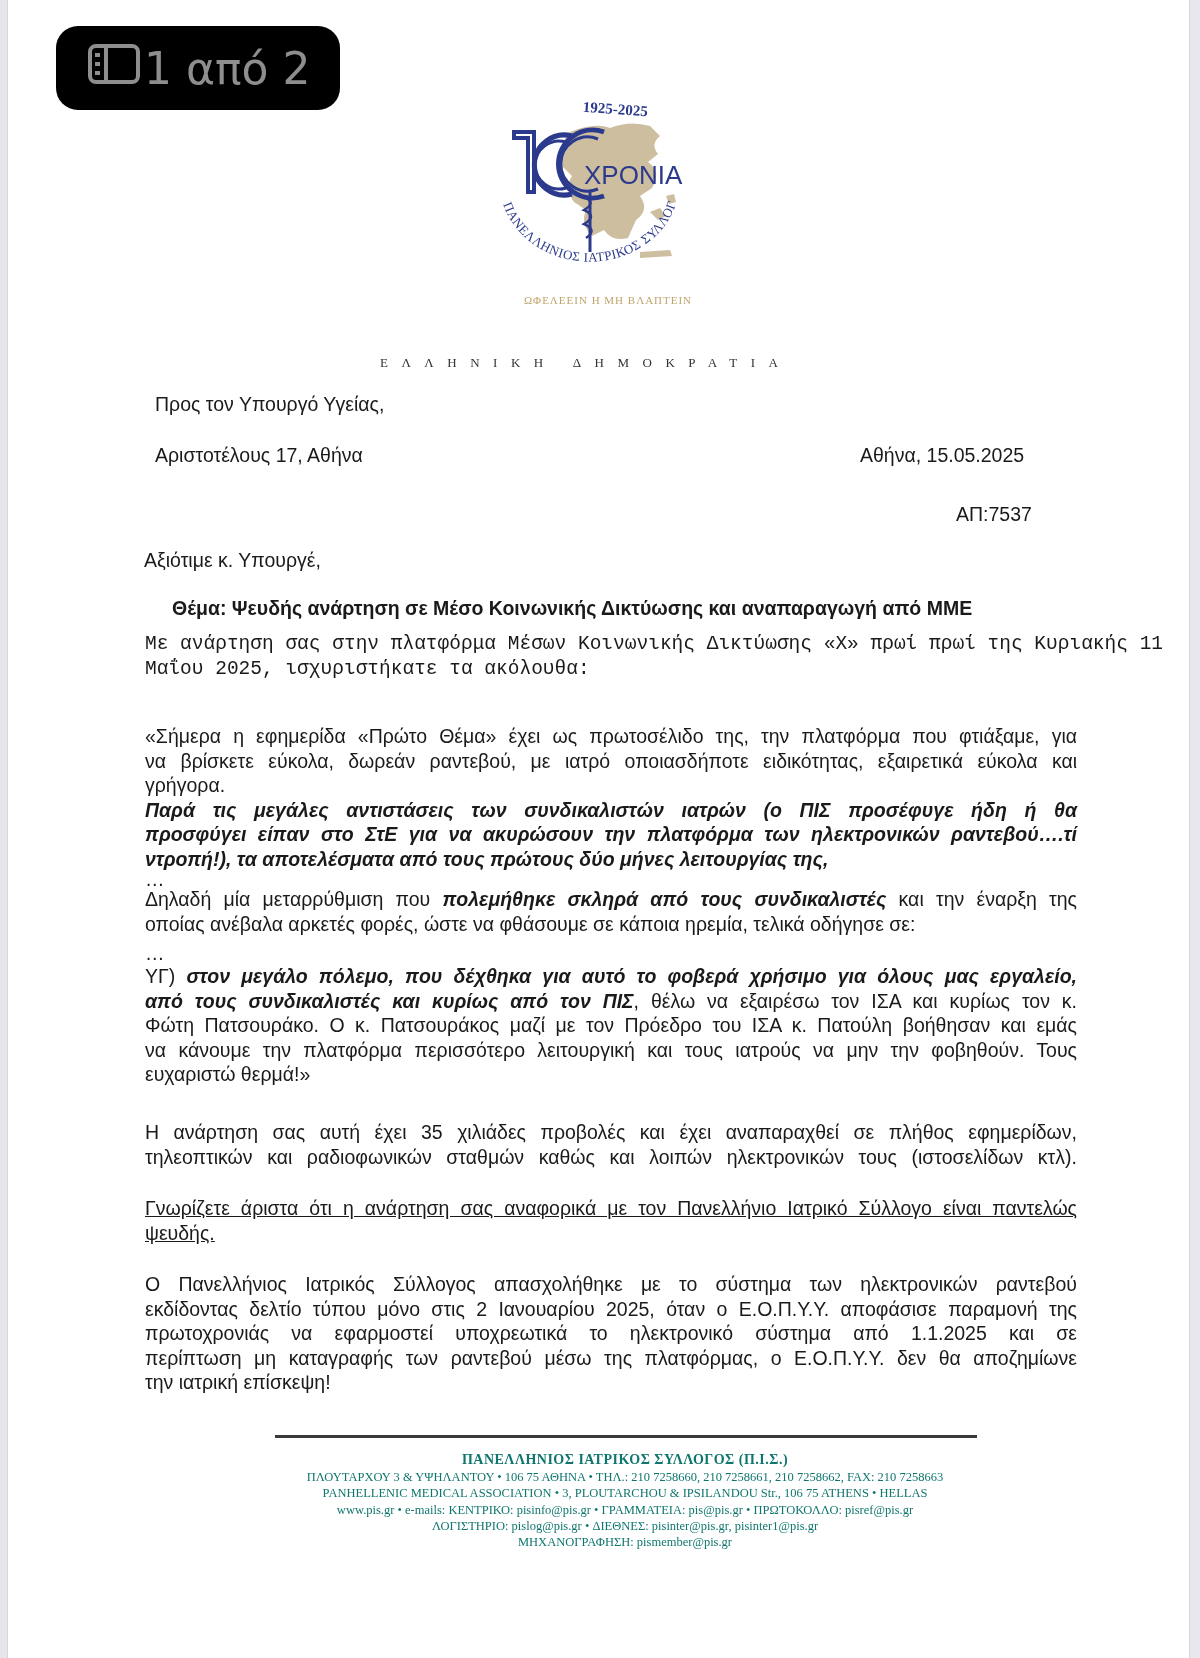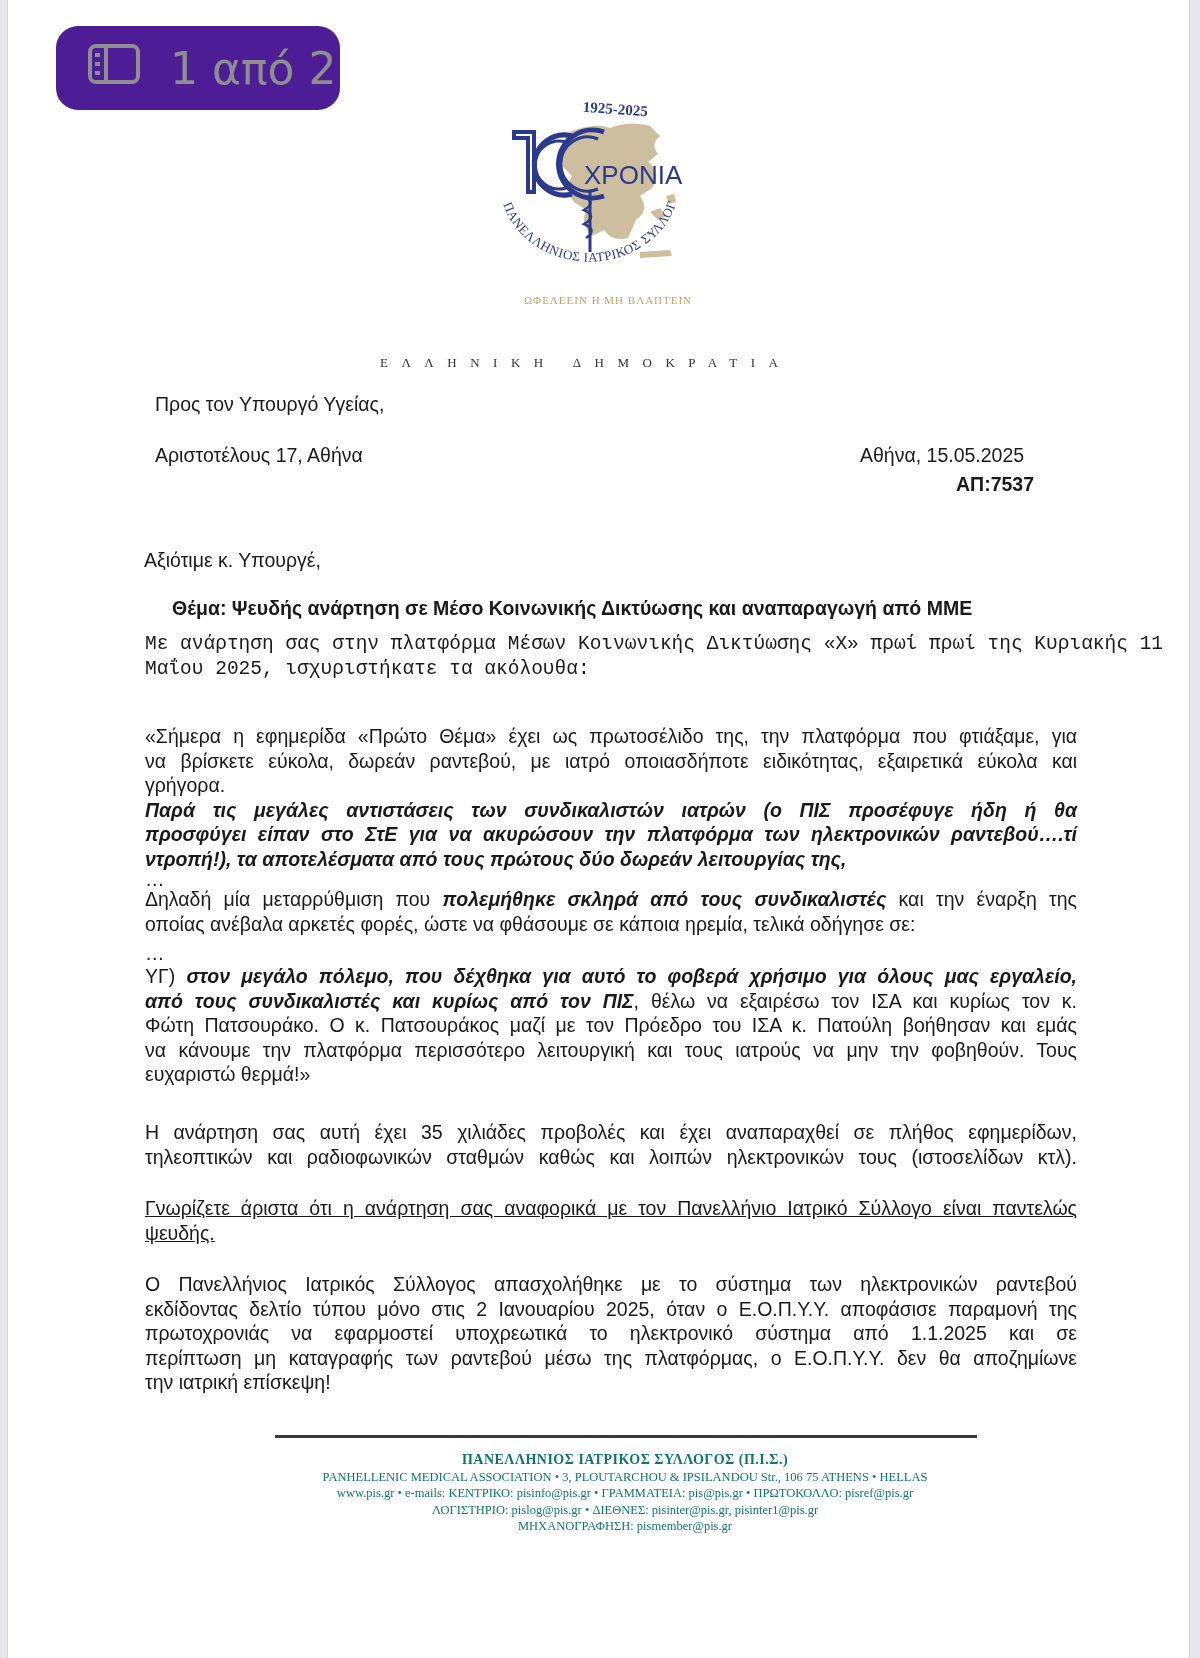--- a/index.html
+++ b/index.html
@@ -7,22 +7,22 @@
       width: 1200px; height: 1658px; overflow: hidden; position: relative;
       background: #ffffff;
       font-family: "Liberation Sans", sans-serif;
       color: #1a1a1a;
     }
     .edge-left { position: absolute; left: 0; top: 0; width: 7px; height: 1658px; background: #e6e5ec; border-right: 1px solid #d7d6dd; }
     .edge-right { position: absolute; right: 0; top: 0; width: 10px; height: 1658px; background: #e8e7ee; border-left: 1px solid #d4d3da; }
 
     .page-indicator {
       position: absolute; left: 56px; top: 26px; width: 284px; height: 84px;
-      background: #4c1d95; border-radius: 22px;
-      display: flex; align-items: center; gap: 30px; padding-left: 32px; box-sizing: border-box;
+      background: #000000; border-radius: 22px;
+      display: flex; align-items: center; gap: 4px; padding-left: 32px; box-sizing: border-box;
       color: #8e8e8e; font-size: 44px; font-family: "DejaVu Sans", sans-serif;
     }
     .page-indicator svg { width: 52px; height: 40px; }
 
     .logo { position: absolute; left: 500px; top: 92px; width: 230px; height: 240px; }
 
     .republic {
       position: absolute; left: 380px; top: 355px; width: 460px;
       font-family: "Liberation Serif", serif; font-size: 13px; letter-spacing: 13.5px; color: #333;
       white-space: nowrap;
@@ -91,37 +91,37 @@
 
     <text x="108" y="212" text-anchor="middle" font-family="Liberation Serif, serif" font-size="11" fill="#c0a46a" letter-spacing="1">ΩΦΕΛΕΕΙΝ Η ΜΗ ΒΛΑΠΤΕΙΝ</text>
   </svg>
 </div>
 
 <div class="republic">ΕΛΛΗΝΙΚΗ ΔΗΜΟΚΡΑΤΙΑ</div>
 
 <div class="t" style="left:155px; top:392px;">Προς τον Υπουργό Υγείας,</div>
 <div class="t" style="left:155px; top:443px;">Αριστοτέλους 17, Αθήνα</div>
 <div class="t" style="left:860px; top:443px;">Αθήνα, 15.05.2025</div>
-<div class="t" style="left:956px; top:472px;font-weight:bold;">ΑΠ:7537</div>
+<div class="t" style="left:956px; top:502px;">ΑΠ:7537</div>
 <div class="t" style="left:144px; top:548px; ">Αξιότιμε κ. Υπουργέ,</div>
 
 <div class="subject">Θέμα: Ψευδής ανάρτηση σε Μέσο Κοινωνικής Δικτύωσης και αναπαραγωγή από ΜΜΕ</div>
 
 <div class="para" style="top:632px;font-family:Liberation Mono, monospace;">
   <span class="line">Με ανάρτηση σας στην πλατφόρμα Μέσων Κοινωνικής Δικτύωσης «Χ» πρωί πρωί της Κυριακής 11</span>
   <span class="line last">Μαΐου 2025, ισχυριστήκατε τα ακόλουθα:</span>
 </div>
 
 <div class="para" style="top:724px;">
   <span class="line">«Σήμερα η εφημερίδα «Πρώτο Θέμα» έχει ως πρωτοσέλιδο της, την πλατφόρμα που φτιάξαμε, για</span>
   <span class="line">να βρίσκετε εύκολα, δωρεάν ραντεβού, με ιατρό οποιασδήποτε ειδικότητας, εξαιρετικά εύκολα και</span>
   <span class="line last">γρήγορα.</span>
   <span class="line bi">Παρά τις μεγάλες αντιστάσεις των συνδικαλιστών ιατρών (ο ΠΙΣ προσέφυγε ήδη ή θα</span>
   <span class="line bi">προσφύγει είπαν στο ΣτΕ για να ακυρώσουν την πλατφόρμα των ηλεκτρονικών ραντεβού….τί</span>
-  <span class="line last bi">ντροπή!), τα αποτελέσματα από τους πρώτους δύο δωρεάν λειτουργίας της,</span>
+  <span class="line last bi">ντροπή!), τα αποτελέσματα από τους πρώτους δύο μήνες λειτουργίας της,</span>
   <span class="line last" style="line-height:16px;">…</span>
   <span class="line">
     <span>Δηλαδή μία μεταρρύθμιση που </span><span class="bi">πολεμήθηκε σκληρά από τους συνδικαλιστές</span><span> και την έναρξη της</span>
   </span>
   <span class="line last">οποίας ανέβαλα αρκετές φορές, ώστε να φθάσουμε σε κάποια ηρεμία, τελικά οδήγησε σε:</span>
   <span class="line last" style="line-height:22px; margin-top:6px;">…</span>
   <span class="line">
     <span>ΥΓ) </span><span class="bi">στον μεγάλο πόλεμο, που δέχθηκα για αυτό το φοβερά χρήσιμο για όλους μας εργαλείο,</span>
   </span>
   <span class="line">
@@ -146,17 +146,18 @@
   <span class="line">Ο Πανελλήνιος Ιατρικός Σύλλογος απασχολήθηκε με το σύστημα των ηλεκτρονικών ραντεβού</span>
   <span class="line">εκδίδοντας δελτίο τύπου μόνο στις 2 Ιανουαρίου 2025, όταν ο Ε.Ο.Π.Υ.Υ. αποφάσισε παραμονή της</span>
   <span class="line">πρωτοχρονιάς να εφαρμοστεί υποχρεωτικά το ηλεκτρονικό σύστημα από 1.1.2025 και σε</span>
   <span class="line">περίπτωση μη καταγραφής των ραντεβού μέσω της πλατφόρμας, ο Ε.Ο.Π.Υ.Υ. δεν θα αποζημίωνε</span>
   <span class="line last">την ιατρική επίσκεψη!</span>
 </div>
 
 <div class="footer-rule"></div>
 <div class="footer">
   <div class="title">ΠΑΝΕΛΛΗΝΙΟΣ ΙΑΤΡΙΚΟΣ ΣΥΛΛΟΓΟΣ (Π.Ι.Σ.)</div>
+  <div>ΠΛΟΥΤΑΡΧΟΥ 3 &amp; ΥΨΗΛΑΝΤΟΥ • 106 75 ΑΘΗΝΑ • ΤΗΛ.: 210 7258660, 210 7258661, 210 7258662, FAX: 210 7258663</div>
   <div>PANHELLENIC MEDICAL ASSOCIATION • 3, PLOUTARCHOU &amp; IPSILANDOU Str., 106 75 ATHENS • HELLAS</div>
   <div>www.pis.gr • e-mails: ΚΕΝΤΡΙΚΟ: pisinfo@pis.gr • ΓΡΑΜΜΑΤΕΙΑ: pis@pis.gr • ΠΡΩΤΟΚΟΛΛΟ: pisref@pis.gr</div>
   <div>ΛΟΓΙΣΤΗΡΙΟ: pislog@pis.gr • ΔΙΕΘΝΕΣ: pisinter@pis.gr, pisinter1@pis.gr</div>
   <div>ΜΗΧΑΝΟΓΡΑΦΗΣΗ: pismember@pis.gr</div>
 </div>
 
 </body></html>

